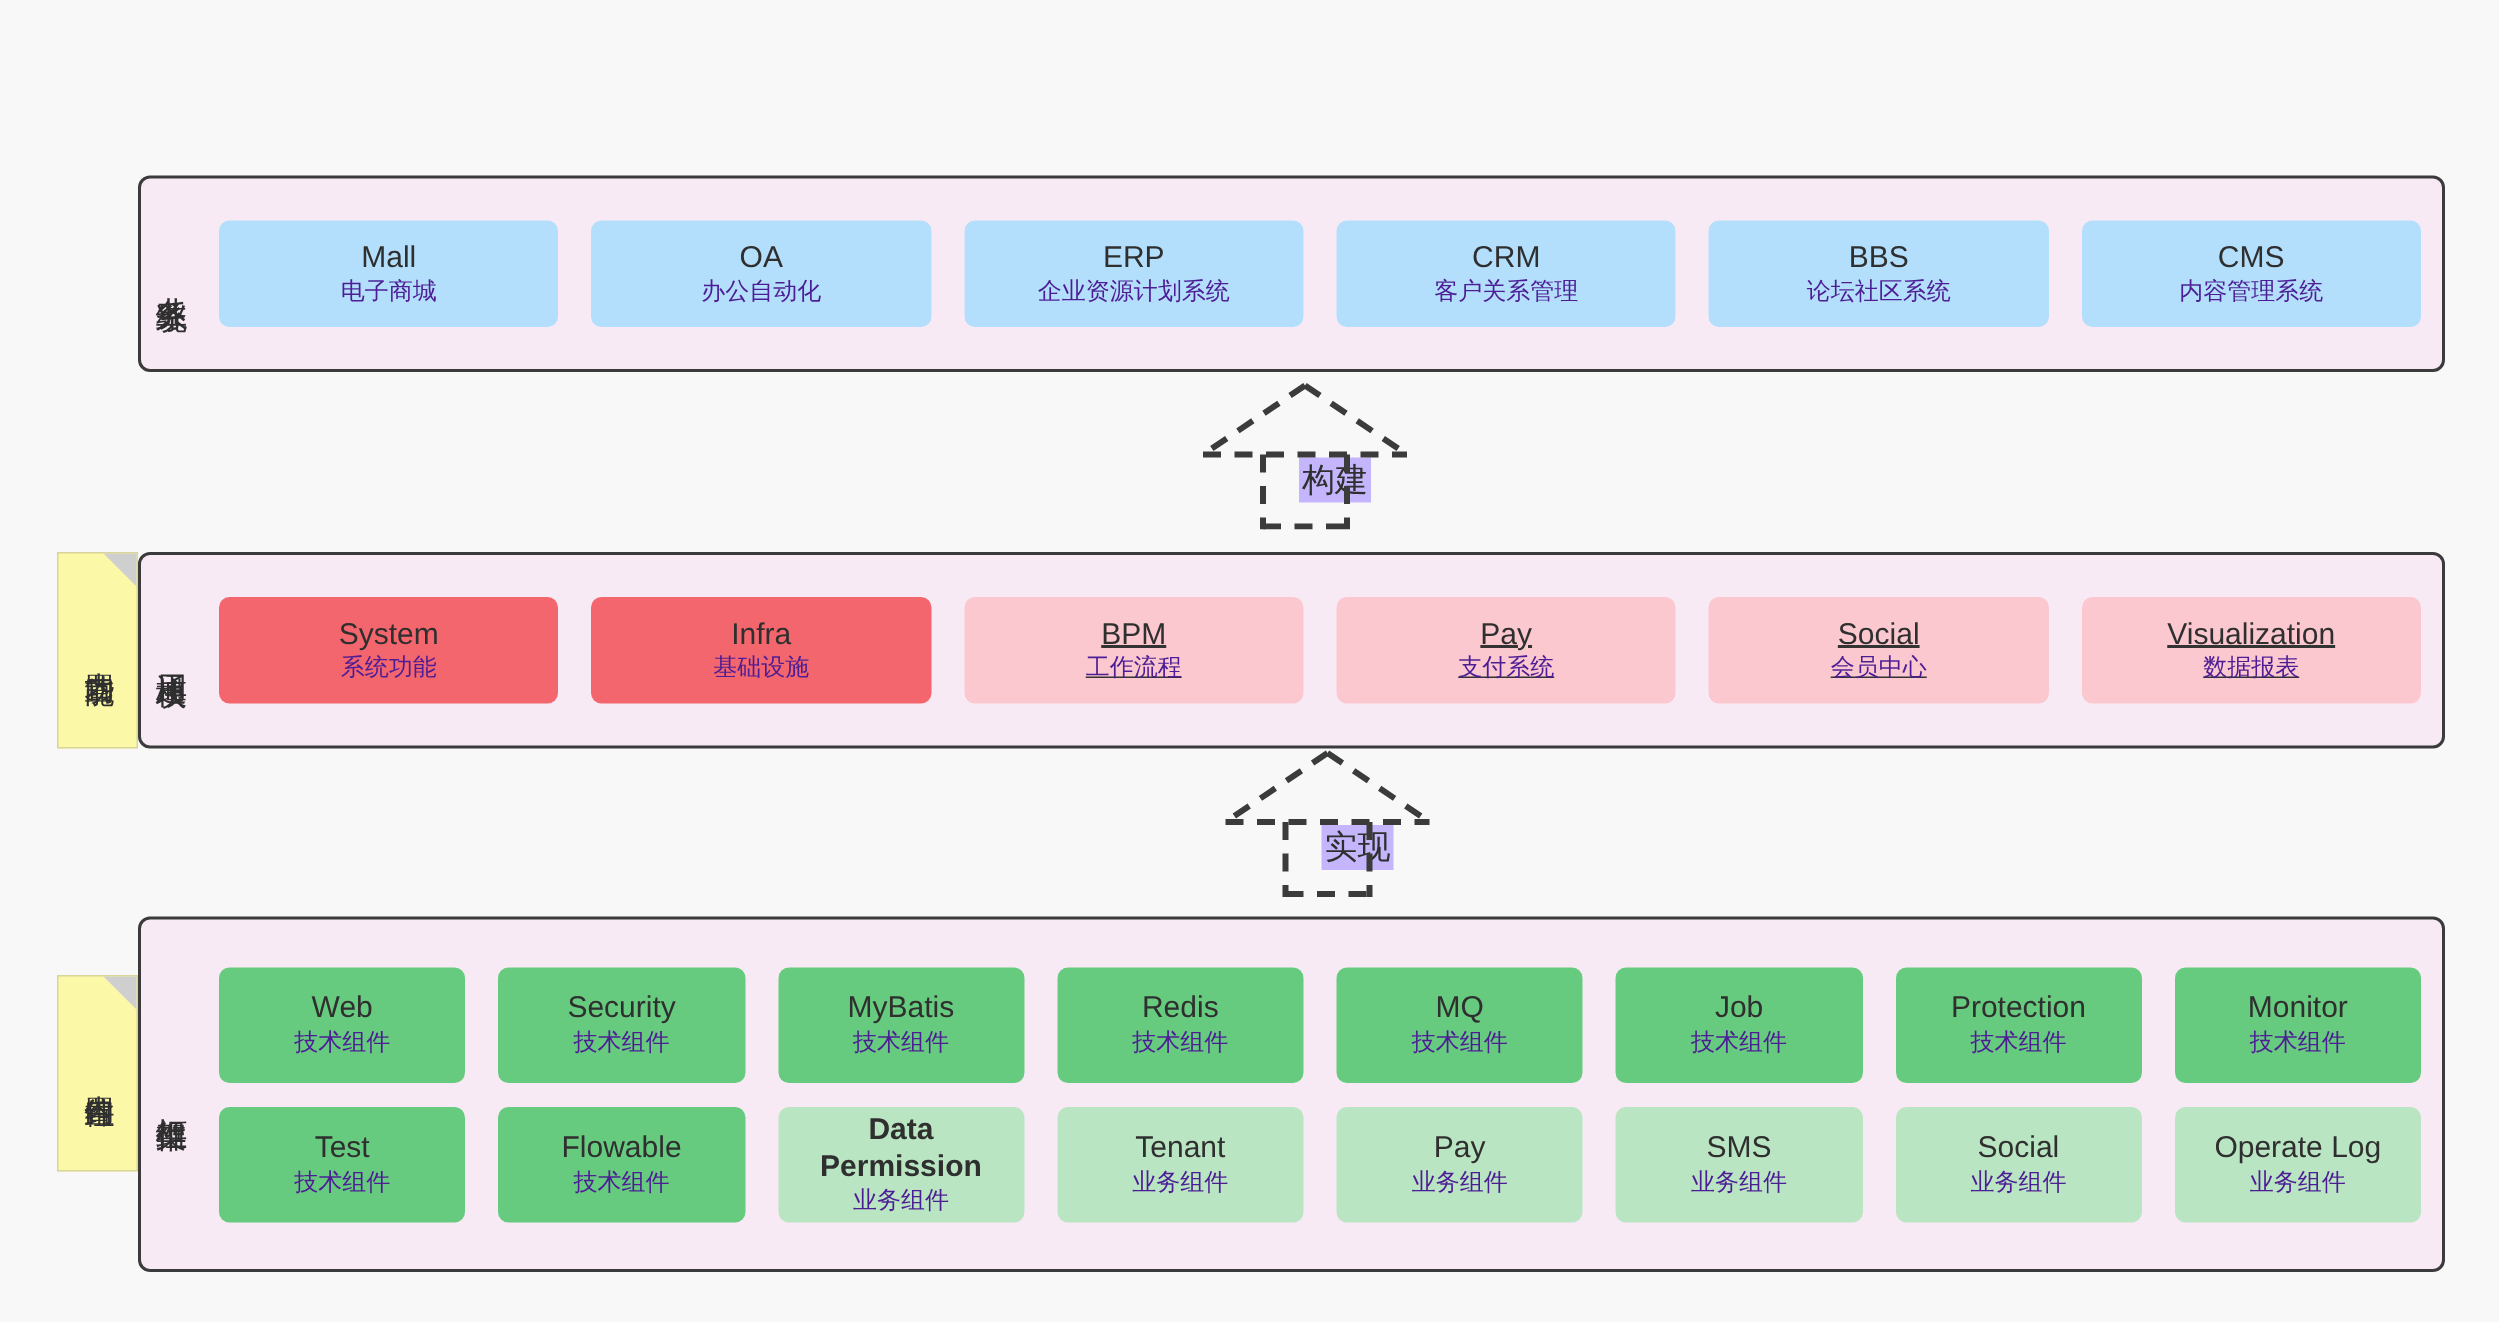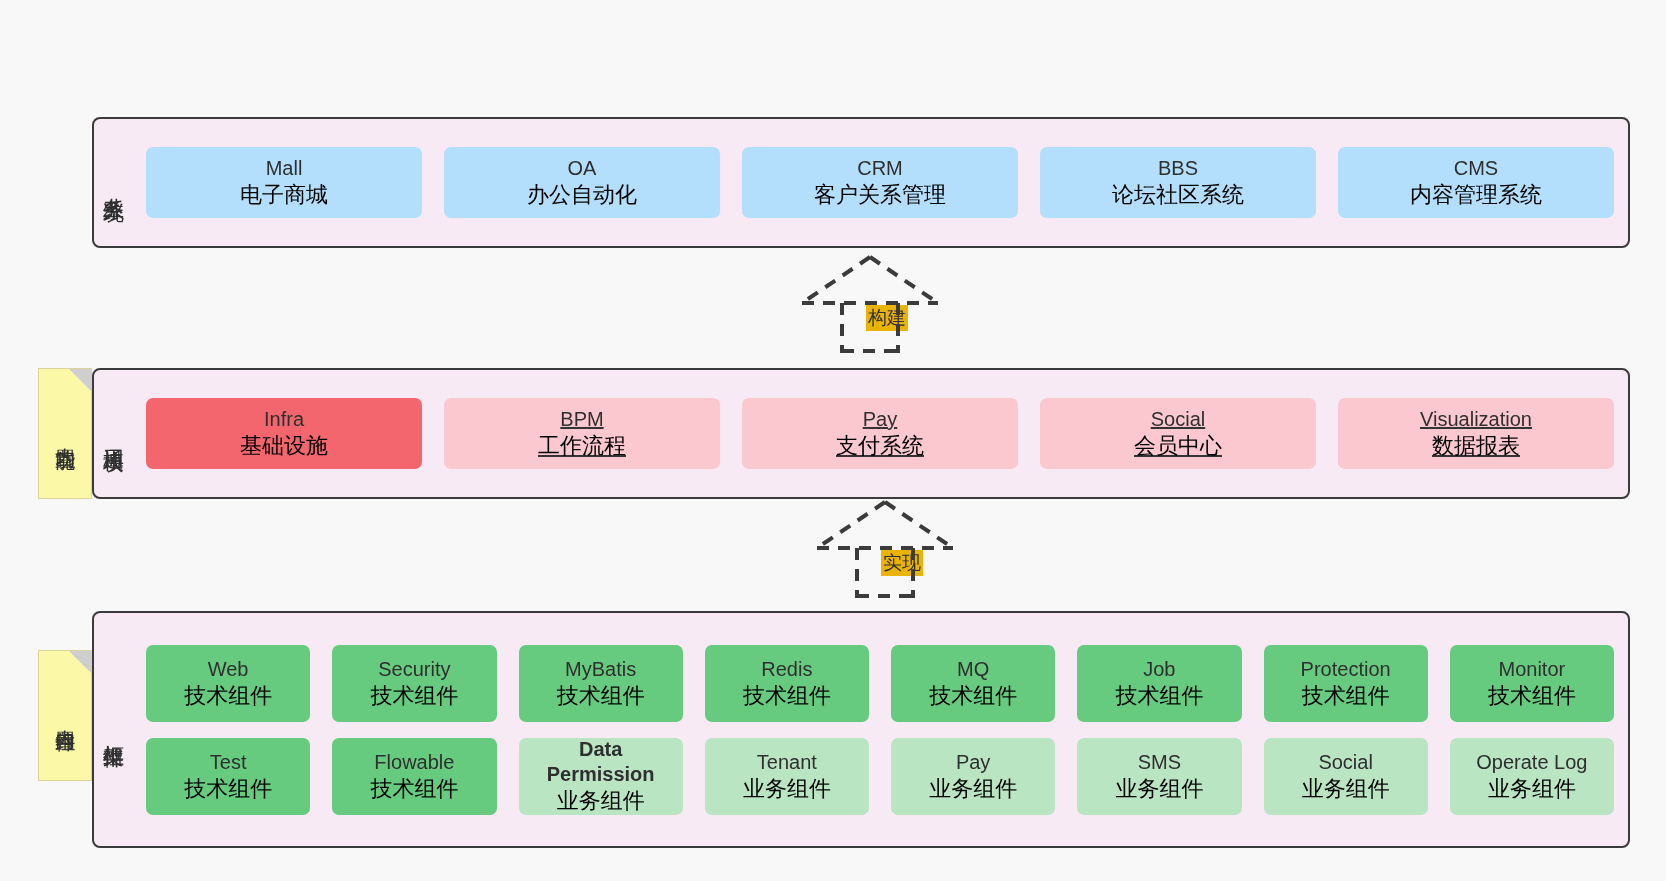--- a/index.html
+++ b/index.html
@@ -81,22 +81,22 @@
     text-align: center;
     line-height: 1.26;
     padding: 6px 4px;
   }
   .node .t1 {
     font-size: 20px;
     color: #2f2f2f;
     white-space: nowrap;
   }
   .node .t2 {
-    font-size: 22px;
-    color: #000000;
+    font-size: 16px;
+    color: #4c1d95;
     white-space: nowrap;
   }
   .node.wrap .t1 { white-space: normal; font-weight: bold; }
 
   .c-blue       { background: #b3dffc; }
   .c-red        { background: #f4666e; }
   .c-pink       { background: #fbc8cf; text-decoration: underline; }
   .c-green      { background: #67cb7f; }
   .c-lightgreen { background: #b9e5c3; }
 
@@ -142,23 +142,23 @@
   
   .connector {
     position: absolute;
     z-index: 4;
   }
   #conn-build   { left: 790px; top: 253px; width: 160px; height: 100px; }
   #conn-impl    { left: 805px; top: 498px; width: 160px; height: 100px; }
 
   .conn-label {
     position: absolute;
-    font-size: 19px;
+    font-size: 22px;
     color: #2f2f2f;
-    background: #eab308;
+    background: #c4b5fd;
     padding: 0 2px;
     white-space: nowrap;
   }
   #label-build { left: 866px; top: 305px; }
   #label-impl  { left: 881px; top: 550px; }
 </style>
 </head>
 <body>
 
 <div id="canvas">
@@ -167,20 +167,24 @@
     <div class="layer-label">业务系统</div>
     <div class="layer-body">
       <div class="row">
         <div class="node c-blue">
           <span class="t1">Mall</span>
           <span class="t2">电子商城</span>
         </div>
         <div class="node c-blue">
           <span class="t1">OA</span>
           <span class="t2">办公自动化</span>
+        </div>
+        <div class="node c-blue">
+          <span class="t1">ERP</span>
+          <span class="t2">企业资源计划系统</span>
         </div>
         <div class="node c-blue">
           <span class="t1">CRM</span>
           <span class="t2">客户关系管理</span>
         </div>
         <div class="node c-blue">
           <span class="t1">BBS</span>
           <span class="t2">论坛社区系统</span>
         </div>
         <div class="node c-blue">
@@ -204,20 +208,24 @@
   <div class="note" id="note-modules">
     <span class="fold"></span>
     <span>内置功能</span>
   </div>
 
   <div class="layer" id="layer-modules">
     <div class="layer-label">通用模块</div>
     <div class="layer-body">
       <div class="row">
         <div class="node c-red">
+          <span class="t1">System</span>
+          <span class="t2">系统功能</span>
+        </div>
+        <div class="node c-red">
           <span class="t1">Infra</span>
           <span class="t2">基础设施</span>
         </div>
         <div class="node c-pink">
           <span class="t1">BPM</span>
           <span class="t2">工作流程</span>
         </div>
         <div class="node c-pink">
           <span class="t1">Pay</span>
           <span class="t2">支付系统</span>

